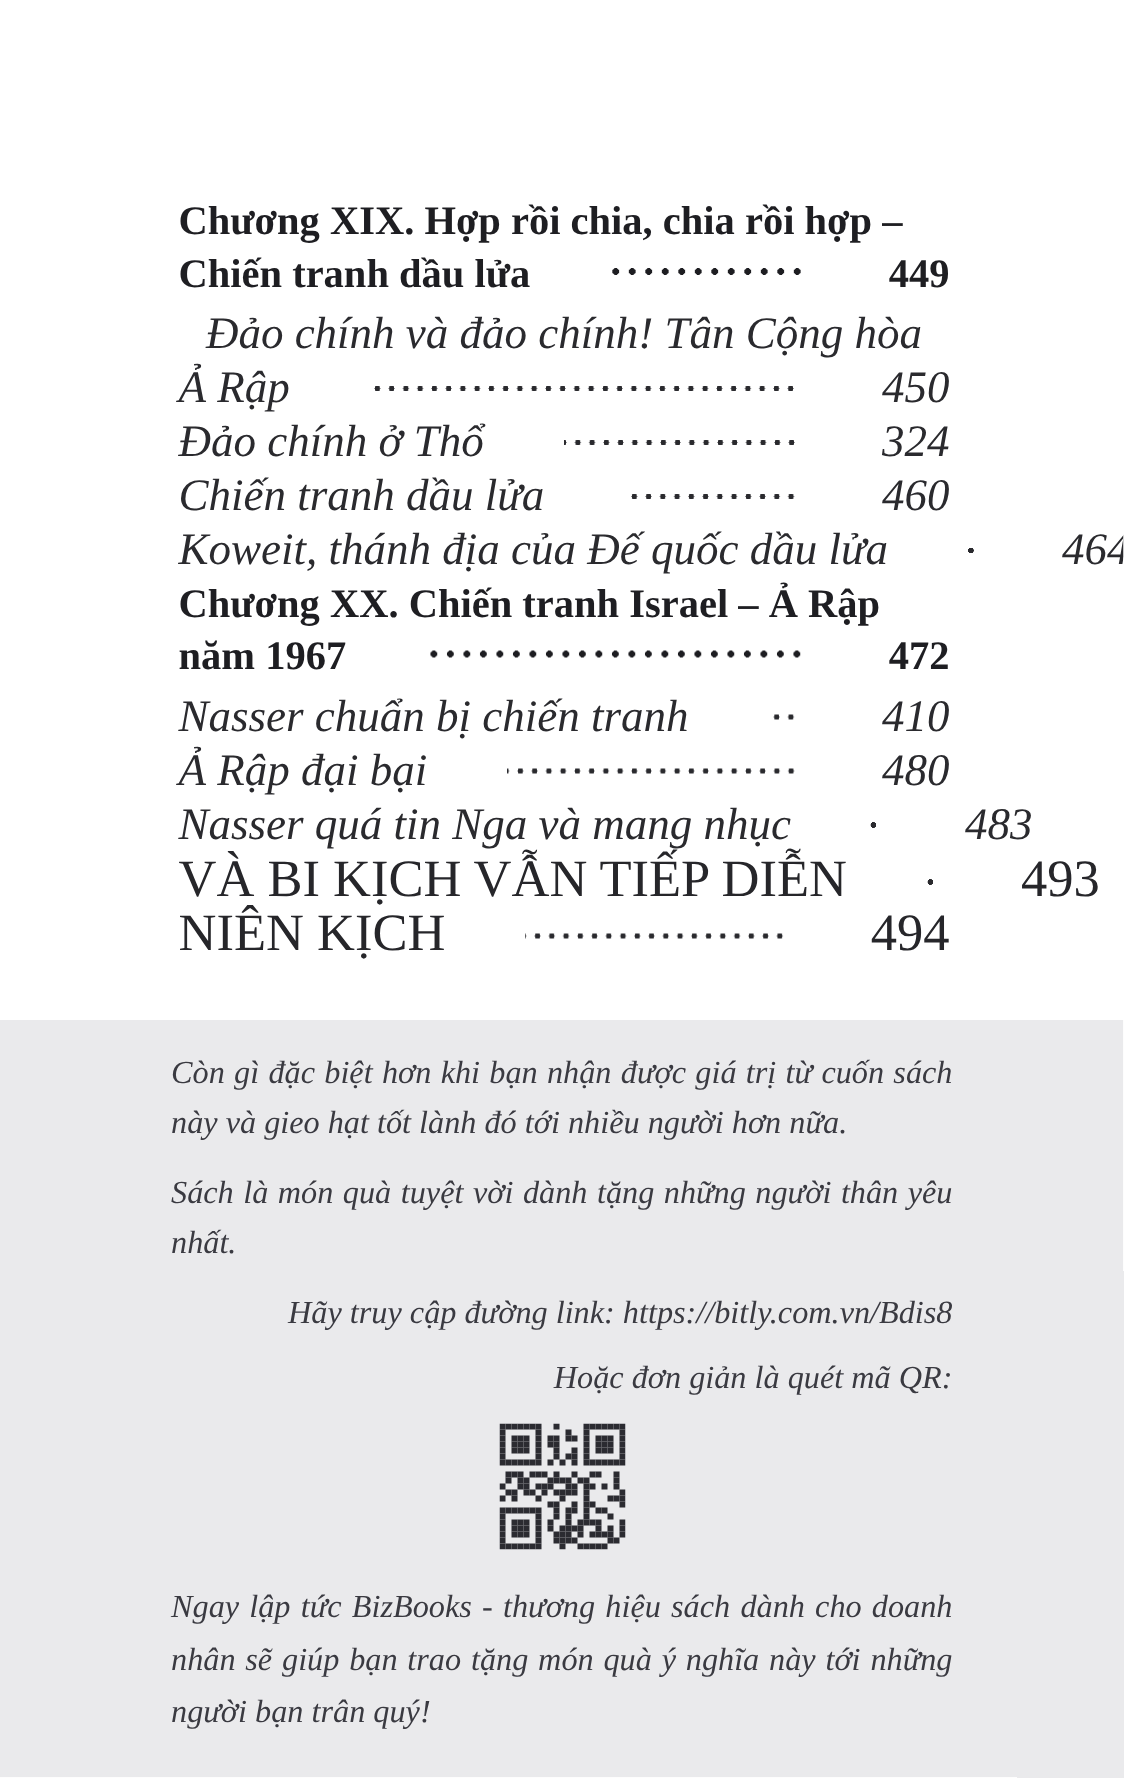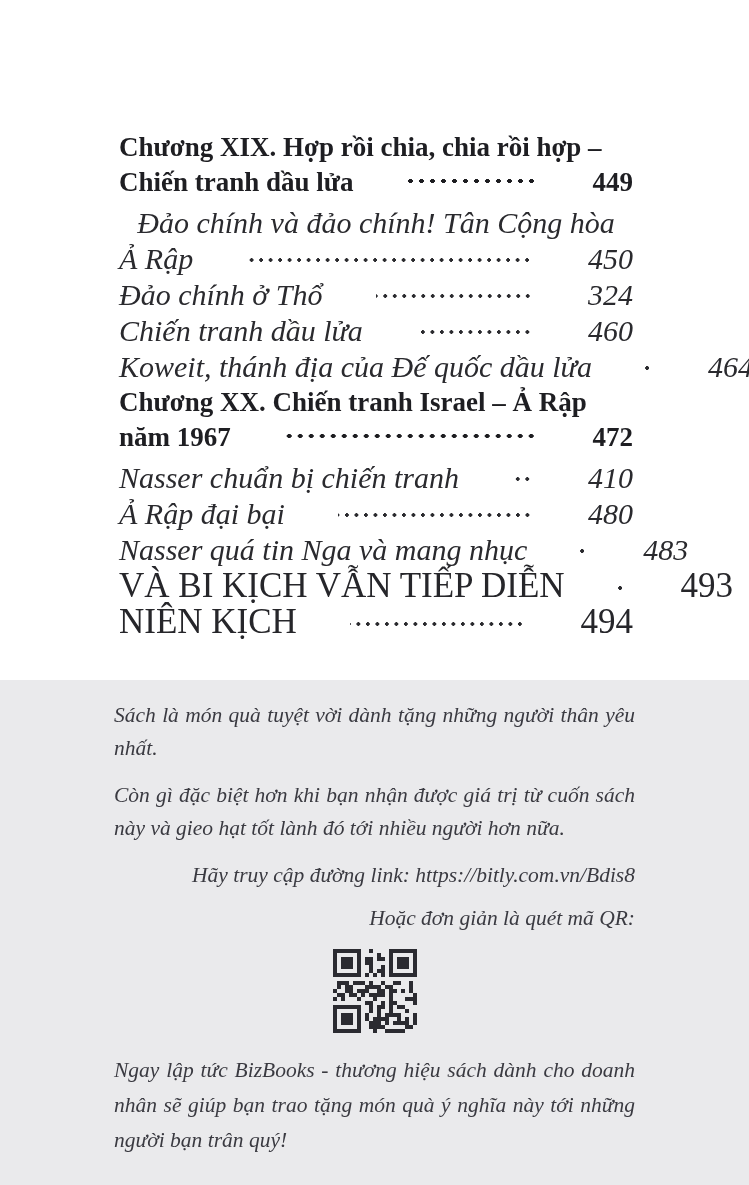--- a/index.html
+++ b/index.html
@@ -126,22 +126,22 @@
       <div class="bm row">
         <span class="lbl">NIÊN KỊCH</span>
         <span class="leader"></span>
         <span class="pg">494</span>
       </div>
     </div>
 
   </main>
 
   <section class="promo" style="background: rgb(234, 234, 236);">
+    <p class="promo-p">Còn gì đặc biệt hơn khi bạn nhận được giá trị từ cuốn sách này và gieo hạt tốt lành đó tới nhiều người hơn nữa.</p>
     <p class="promo-p">Sách là món quà tuyệt vời dành tặng những người thân yêu nhất.</p>
-    <p class="promo-p">Còn gì đặc biệt hơn khi bạn nhận được giá trị từ cuốn sách này và gieo hạt tốt lành đó tới nhiều người hơn nữa.</p>
     <p class="promo-p nojust">Hãy truy cập đường link: https://bitly.com.vn/Bdis8</p>
     <p class="promo-p nojust">Hoặc đơn giản là quét mã QR:</p>
     <div class="qr-wrap">
       <span class="qr"><svg width="84" height="84" viewBox="0 0 84 84" fill="#2b2b31">
             <rect x="0" y="0" width="4" height="4"></rect>
             <rect x="4" y="0" width="4" height="4"></rect>
             <rect x="8" y="0" width="4" height="4"></rect>
             <rect x="12" y="0" width="4" height="4"></rect>
             <rect x="16" y="0" width="4" height="4"></rect>
             <rect x="20" y="0" width="4" height="4"></rect>

